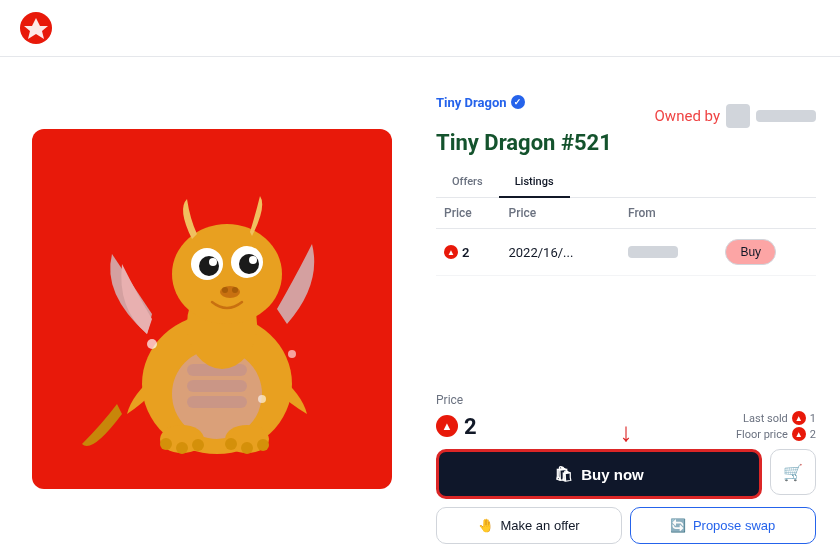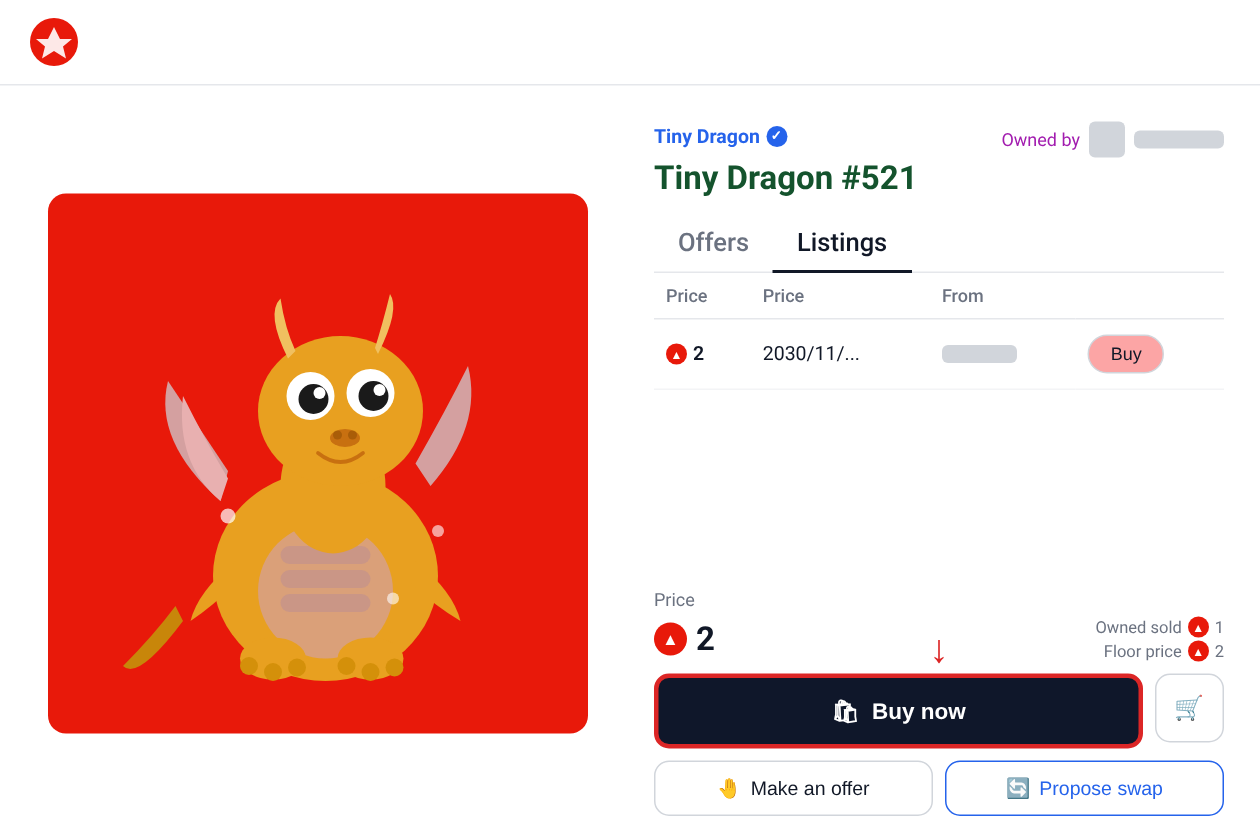--- a/index.html
+++ b/index.html
@@ -103,22 +103,23 @@
     .nft-title {
       font-size: 22px;
       font-weight: 700;
       color: #14532d;
     }
 
     .owned-by {
       display: flex;
       align-items: center;
       gap: 6px;
-      font-size: 12px;
-      color: #a21caf;
+      font-size: 15px;
+      color: #ef4444;
+      margin-top: 23px;
     }
 
     .owner-avatar {
       width: 24px;
       height: 24px;
       border-radius: 4px;
       background: #d1d5db;
     }
 
     .owner-name-blur {
@@ -132,21 +133,21 @@
     .tabs {
       display: flex;
       gap: 0;
       border-bottom: 1px solid #e5e7eb;
       margin-top: 12px;
       margin-bottom: 0;
     }
 
     .tab {
       padding: 8px 16px;
-      font-size: 17px;
+      font-size: 11px;
       font-weight: 500;
       color: #6b7280;
       cursor: pointer;
       border-bottom: 2px solid transparent;
       margin-bottom: -1px;
     }
 
     .tab.active {
       color: #111827;
       border-bottom: 2px solid #111827;
@@ -457,41 +458,41 @@
         </tr>
       </thead>
       <tbody>
         <tr>
           <td>
             <div class="price-cell">
               <span class="astar-icon-small">▲</span>
               <span>2</span>
             </div>
           </td>
-          <td>2030/11/...</td>
+          <td>2022/16/...</td>
           <td>
               <div class="from-blur"></div>
             </td>
           <td>
             <button class="buy-btn-small">Buy</button>
           </td>
         </tr>
       </tbody>
     </table>
 
     <div class="price-section">
       <div class="price-label">Price</div>
       <div class="price-row">
         <div class="price-main">
           <span class="astar-icon-medium">▲</span>
           <span>2</span>
         </div>
         <div class="price-meta">
           <div class="price-meta-item">
-            <span>Owned sold</span>
+            <span>Last sold</span>
             <span class="astar-icon-small">▲</span>
             <span>1</span>
           </div>
           <div class="price-meta-item">
             <span>Floor price</span>
             <span class="astar-icon-small">▲</span>
             <span>2</span>
           </div>
         </div>
       </div>

